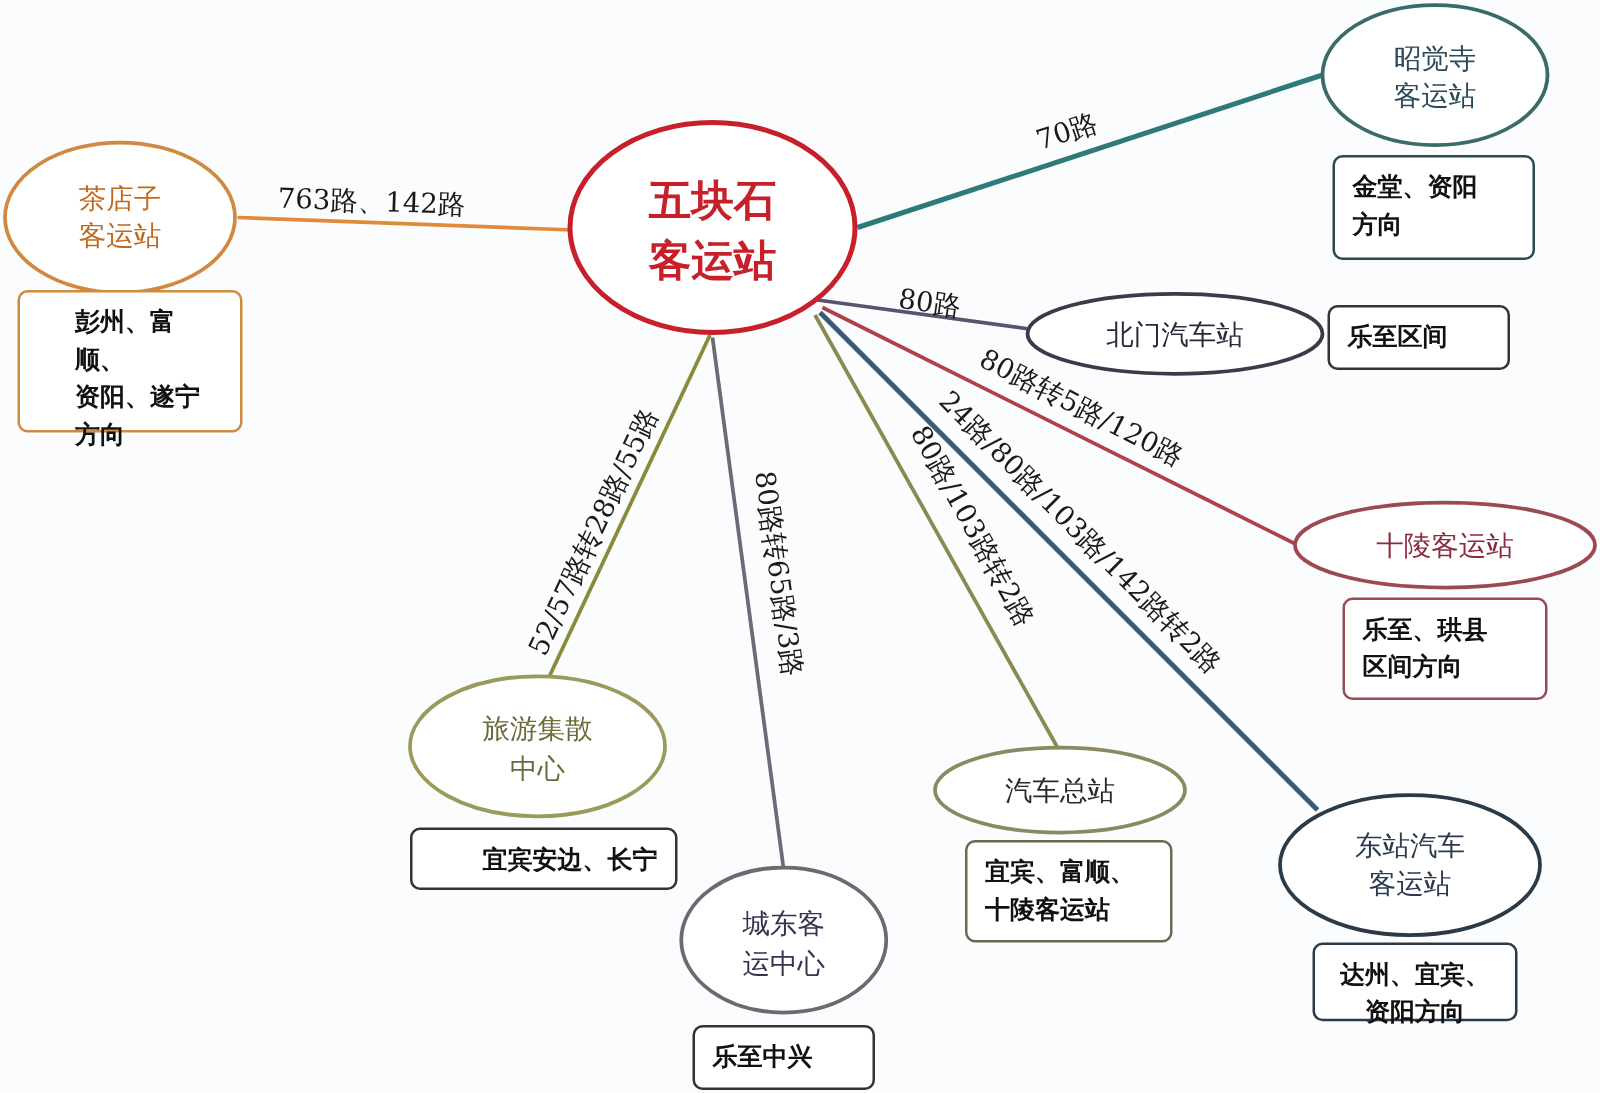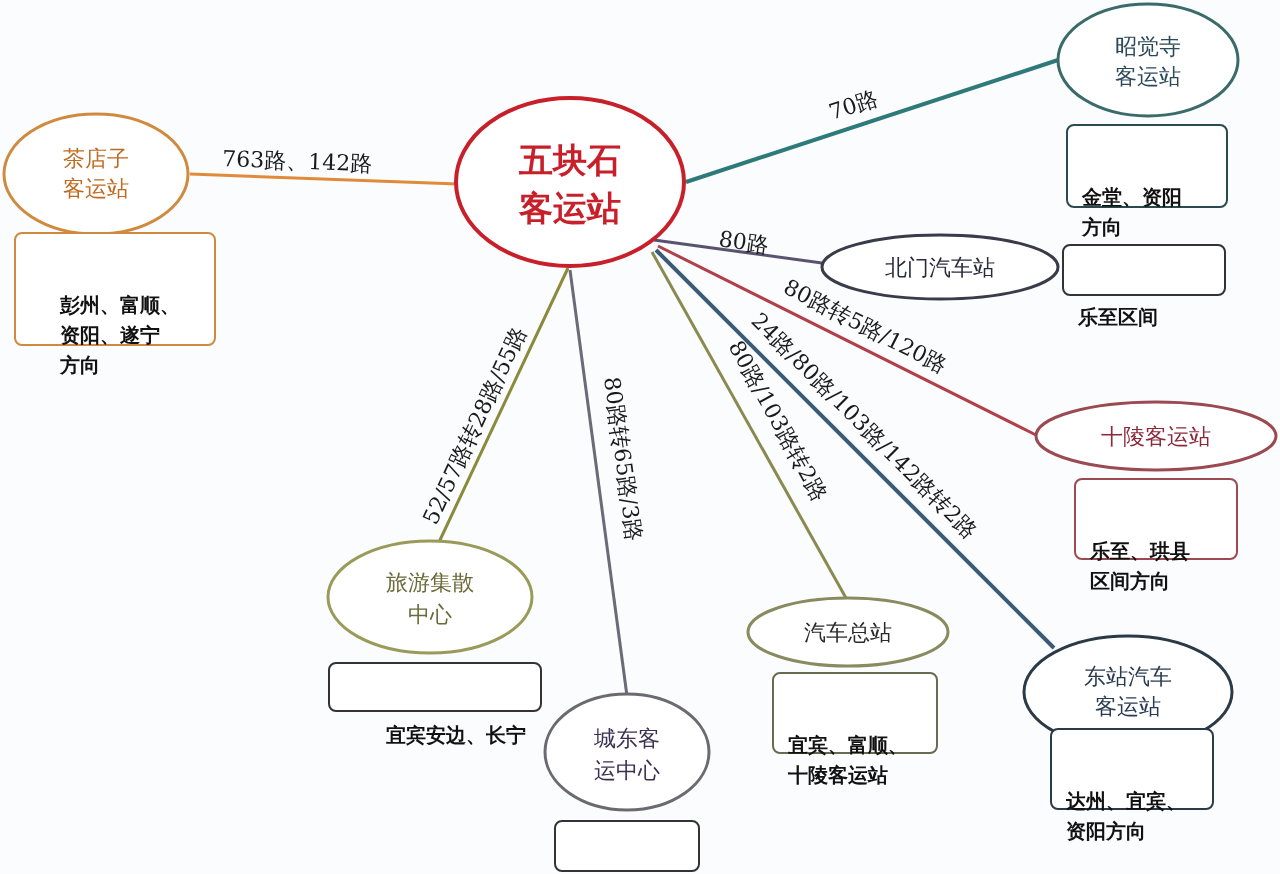--- a/index.html
+++ b/index.html
@@ -2,21 +2,21 @@
 <html><head>
 <meta charset="utf-8">
 <style>
   html, body { margin: 0; padding: 0; background: #fbfcfd; }
   body { width: 1280px; height: 874px; overflow: hidden; position: relative; font-family: "DejaVu Sans", "Liberation Sans", sans-serif; }
   svg.canvas { position: absolute; left: 0; top: 0; }
   .edge-label { font-family: "DejaVu Serif", "Liberation Serif", serif; font-size: 22px; fill: #1a1a1a; }
   .node-text { font-family: "DejaVu Sans", "Liberation Sans", sans-serif; font-size: 22px; text-anchor: middle; }
   .hub-text { font-family: "DejaVu Sans", "Liberation Sans", sans-serif; font-size: 34px; font-weight: bold; text-anchor: middle; fill: #c8202a; }
   .box { position: absolute; background: #fff; border: 2px solid #333; border-radius: 8px; box-sizing: border-box; padding: 8px 14px; font-size: 20px; font-weight: bold; color: #111; line-height: 30px; }
-  .box span { display: block; white-space: pre-line; margin-top: 48px; }
+  .box span { display: block; white-space: pre-line; }
 </style>
 </head>
 <body>
 
 <svg class="canvas" width="1280" height="874" viewBox="0 0 1280 874">
 
   <line x1="190" y1="174" x2="458" y2="184" stroke="#e08a3a" stroke-width="3"></line>
   <line x1="686" y1="182" x2="1058" y2="60" stroke="#2e7a7a" stroke-width="4"></line>
   <line x1="654" y1="240" x2="822" y2="263" stroke="#5a5270" stroke-width="3"></line>
   <line x1="658" y1="246" x2="1036" y2="435" stroke="#b0404a" stroke-width="3"></line>
@@ -61,37 +61,37 @@
 
   <ellipse cx="627" cy="752" rx="82" ry="58" fill="#fff" stroke="#6a6a70" stroke-width="3"></ellipse>
   <text class="node-text" x="627" y="746" fill="#3a3050">城东客</text>
   <text class="node-text" x="627" y="778" fill="#3a3050">运中心</text>
 
   <ellipse cx="430" cy="597" rx="102" ry="56" fill="#fff" stroke="#9a9a5a" stroke-width="3"></ellipse>
   <text class="node-text" x="430" y="590" fill="#6a6a3a">旅游集散</text>
   <text class="node-text" x="430" y="622" fill="#6a6a3a">中心</text>
 </svg>
 
-<div class="box" style="left:14px;top:232px;width:202px;height:114px;border-color:#d08a40;padding-left:44px;">
+<div class="box" style="left:14px;top:232px;width:180px;height:114px;border-color:#d08a40;padding-left:44px;">
   <span>彭州、富顺、
 资阳、遂宁
 方向</span>
 </div>
 <div class="box" style="left:1066px;top:124px;width:162px;height:84px;border-color:#2a4a50;">
   <span>金堂、资阳
 方向</span>
 </div>
-<div class="box" style="left:1062px;top:244px;width:164px;height:52px;border-color:#333;">
+<div class="box" style="left:1062px;top:244px;width:146px;height:52px;border-color:#333;">
   <span>乐至区间</span>
 </div>
 <div class="box" style="left:1074px;top:478px;width:164px;height:82px;border-color:#9a4a50;">
   <span>乐至、珙县
 区间方向</span>
 </div>
-<div class="box" style="left:1050px;top:728px;width:164px;height:82px;border-color:#2a3a48;">
+<div class="box" style="left:1050px;top:754px;width:164px;height:63px;border-color:#2a3a48;text-align:center;">
   <span>达州、宜宾、
 资阳方向</span>
 </div>
 <div class="box" style="left:772px;top:672px;width:166px;height:82px;border-color:#6a6a50;">
   <span>宜宾、富顺、
 十陵客运站</span>
 </div>
 <div class="box" style="left:554px;top:820px;width:146px;height:52px;border-color:#333;">
   <span>乐至中兴</span>
 </div>

